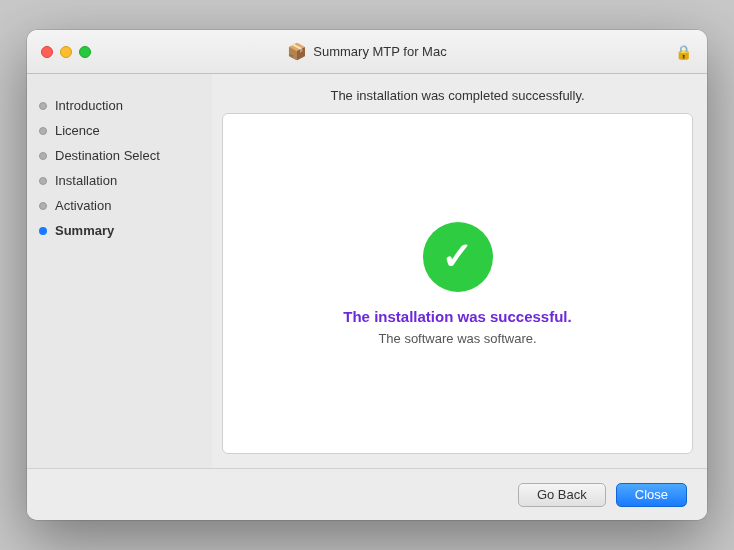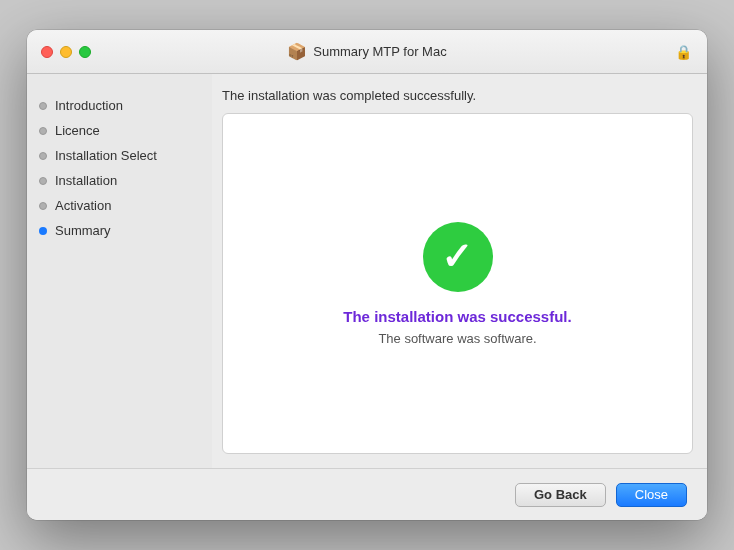--- a/index.html
+++ b/index.html
@@ -112,34 +112,35 @@
       background: #b0b0b0;
       border: 1px solid #999;
     }
 
     .sidebar-dot.active {
       background: #1a7aff;
       border: none;
     }
 
     .sidebar-item.active-item .sidebar-item-label {
-      font-weight: 400;
+      font-weight: 700;
     }
 
     
     .content-area {
       flex: 1;
       display: flex;
       flex-direction: column;
       padding: 14px 14px 14px 10px;
     }
 
     .success-message-top {
       font-size: 13px;
       color: #333;
+      text-align: center;
       margin-bottom: 10px;
     }
 
     .success-panel {
       flex: 1;
       background: white;
       border-radius: 6px;
       border: 1px solid #d0d0d0;
       display: flex;
       flex-direction: column;
@@ -199,21 +200,20 @@
       cursor: pointer;
       display: flex;
       align-items: center;
       justify-content: center;
     }
 
     .btn-secondary {
       background: linear-gradient(to bottom, #f5f5f5, #e0e0e0);
       border: 1px solid #b0b0b0;
       color: #333;
-      font-weight: bold;
     }
 
     .btn-primary {
       background: linear-gradient(to bottom, #4ba9ff, #1a7aff);
       border: 1px solid #1266d4;
       color: white;
       font-weight: 500;
     }
   </style>
 </head>
@@ -240,21 +240,21 @@
       <div class="sidebar-item">
         <div class="sidebar-dot inactive"></div>
         <span class="sidebar-item-label">Introduction</span>
       </div>
       <div class="sidebar-item">
         <div class="sidebar-dot inactive"></div>
         <span class="sidebar-item-label">Licence</span>
       </div>
       <div class="sidebar-item">
         <div class="sidebar-dot inactive"></div>
-        <span class="sidebar-item-label">Installation Select</span>
+        <span class="sidebar-item-label">Destination Select</span>
       </div>
       <div class="sidebar-item">
         <div class="sidebar-dot inactive"></div>
         <span class="sidebar-item-label">Installation</span>
       </div>
       <div class="sidebar-item">
         <div class="sidebar-dot inactive"></div>
         <span class="sidebar-item-label">Activation</span>
       </div>
       <div class="sidebar-item active-item">

